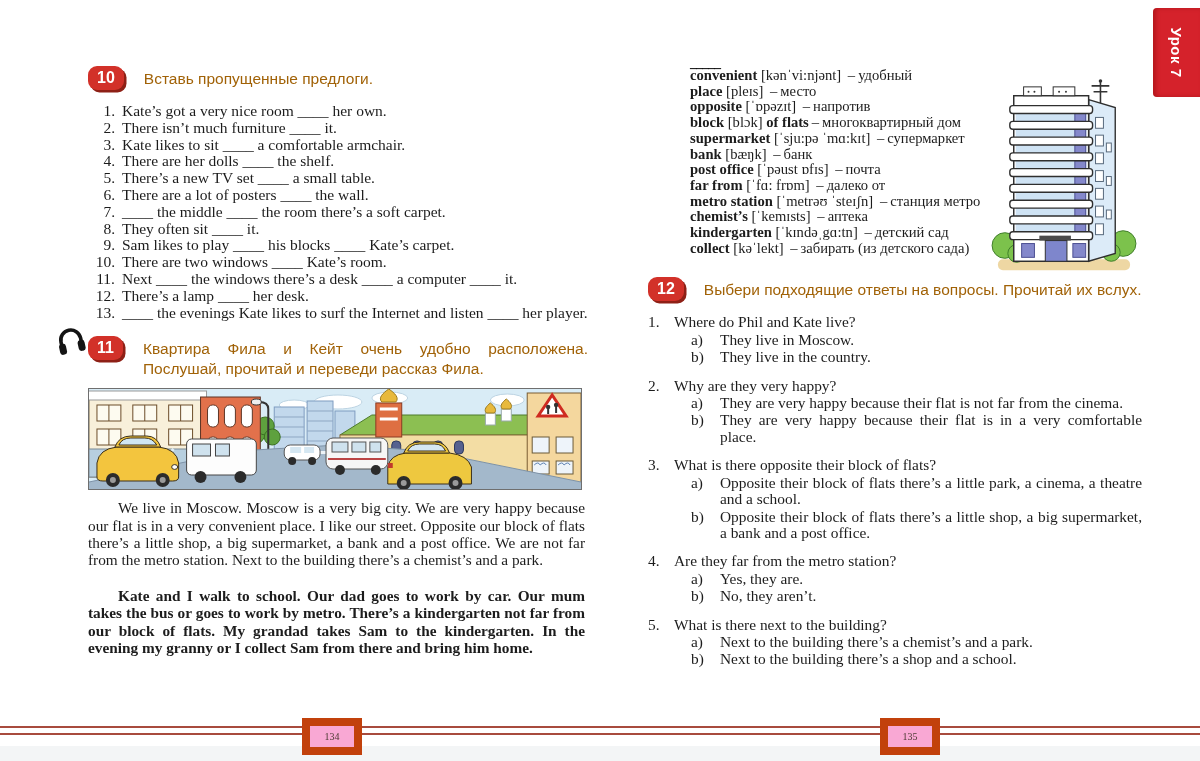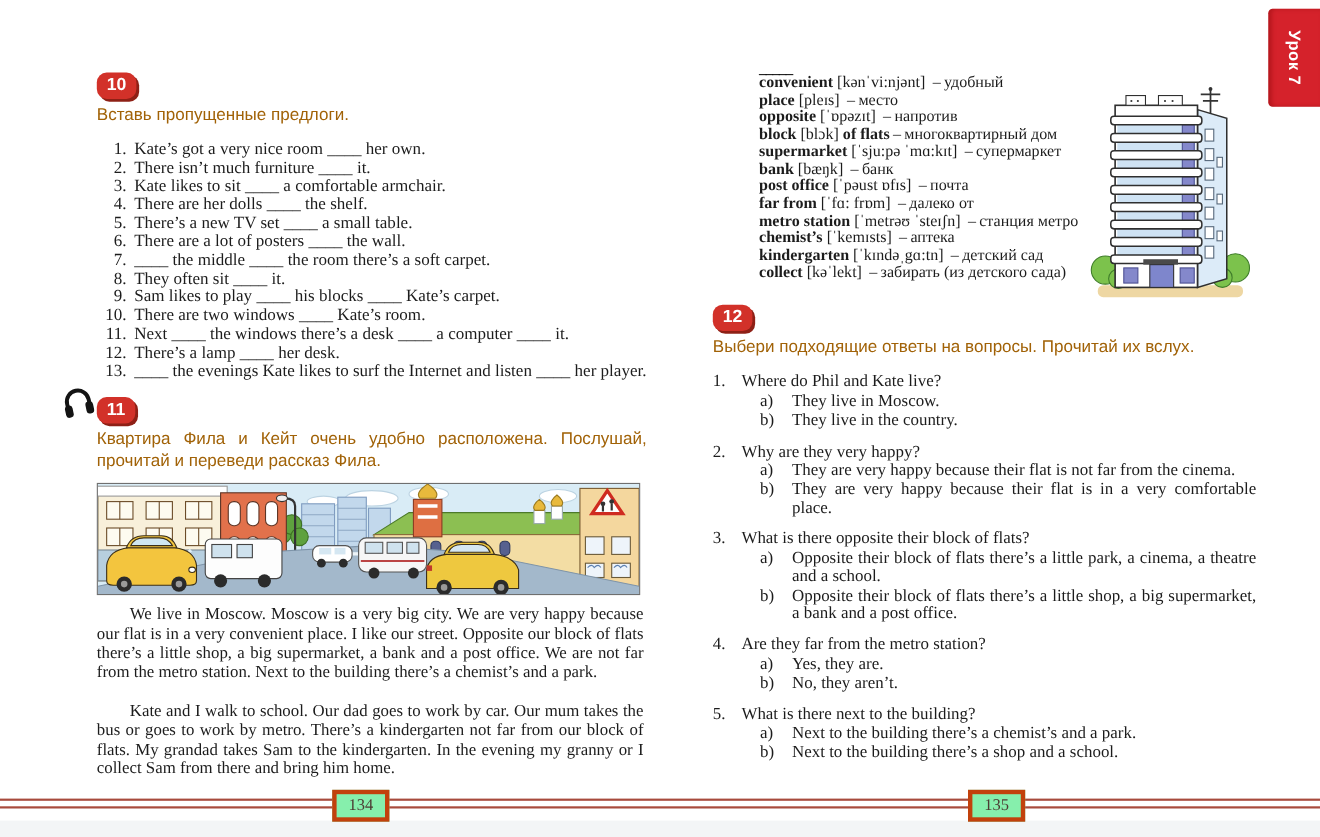--- a/index.html
+++ b/index.html
@@ -22,58 +22,58 @@
     color:#fff;letter-spacing:.5px;
   }
   
   .badge{
     display:inline-block;flex:0 0 auto;
     background:#d23129;color:#fff;
     font-family:"Liberation Sans",sans-serif;font-weight:bold;font-size:16px;
     line-height:21px;padding:1px 9px 2px;border-radius:9px;
     box-shadow:2.5px 2.5px 0 #8e2016;
   }
-  .ex-header{display:flex;gap:2px;align-items:flex-start;flex-direction:column;}
+  .ex-header{display:flex;gap:20px;align-items:flex-start;}
   .instruction{
     font-family:"Liberation Sans",sans-serif;font-size:15.5px;line-height:20px;
     padding-top:3px;text-align:justify;color:#a16207;
   }
   
   .page-left{position:absolute;left:88px;top:66px;width:500px;}
   .ex-list{margin-top:13px;font-size:15.5px;line-height:16.8px;}
   .ex-item{display:grid;grid-template-columns:27px 1fr;column-gap:7px;}
   .ex-item .num{text-align:right;}
   .ex11{margin-top:15px;position:relative;}
   .hp-icon{position:absolute;left:-32px;top:-9px;width:30px;height:28px;}
   .scene{margin-top:9px;width:492px;height:100px;border:1px solid #6f6f6f;display:block;}
   .para{margin-top:9px;width:497px;font-size:15.3px;line-height:17.2px;text-align:justify;text-indent:30px;}
-  .para + .para{margin-top:19px;}
+  .para + .para{margin-top:19px;font-weight:bold;}
   
   .page-right{position:absolute;left:648px;top:58px;width:494px;}
   .vocab{width:332px;font-size:14.6px;line-height:15.7px;margin-left:42px;}
   .vocab-rule{font-weight:bold;letter-spacing:-1px;line-height:10px;font-size:14px;color:#111;}
   .vrow b{font-weight:bold;}
   .vrow .tr{font-family:"Liberation Serif","DejaVu Serif",serif;}
   .vrow .sep{margin:0 3px;}
   .building-illus{position:absolute;right:4px;top:20px;width:148px;height:202px;}
   .ex12{margin-top:21px;}
   .q-wrap{margin-top:13px;font-size:15.4px;line-height:16.4px;}
   .q{margin-top:12px;}
   .q:first-child{margin-top:0;}
   .q-line{display:grid;grid-template-columns:20px 1fr;column-gap:6px;}
   .opt{display:grid;grid-template-columns:22px 1fr;column-gap:7px;margin-left:43px;margin-top:1px;}
   .opt-text{text-align:justify;}
   
   .footer-lines{position:absolute;left:0;top:726px;width:1200px;height:5px;
     border-top:2px solid #a84b3d;border-bottom:2px solid #a84b3d;}
   .pagenum{
     position:absolute;top:718px;height:21px;min-width:32px;padding:0 6px;
-    background:#86efac;border:4px solid #c2410c;
+    background:#f9a8d4;border:8px solid #c2410c;
     display:flex;align-items:center;justify-content:center;
-    font-size:15px;color:#4d3b33;z-index:2;
+    font-size:10px;color:#4d3b33;z-index:2;
   }
   .pagenum.left{left:302px;}
   .pagenum.right{left:880px;}
 </style>
 </head>
 <body>
 
 <div class="bottom-strip"></div>
 
 <div class="lesson-tab">

